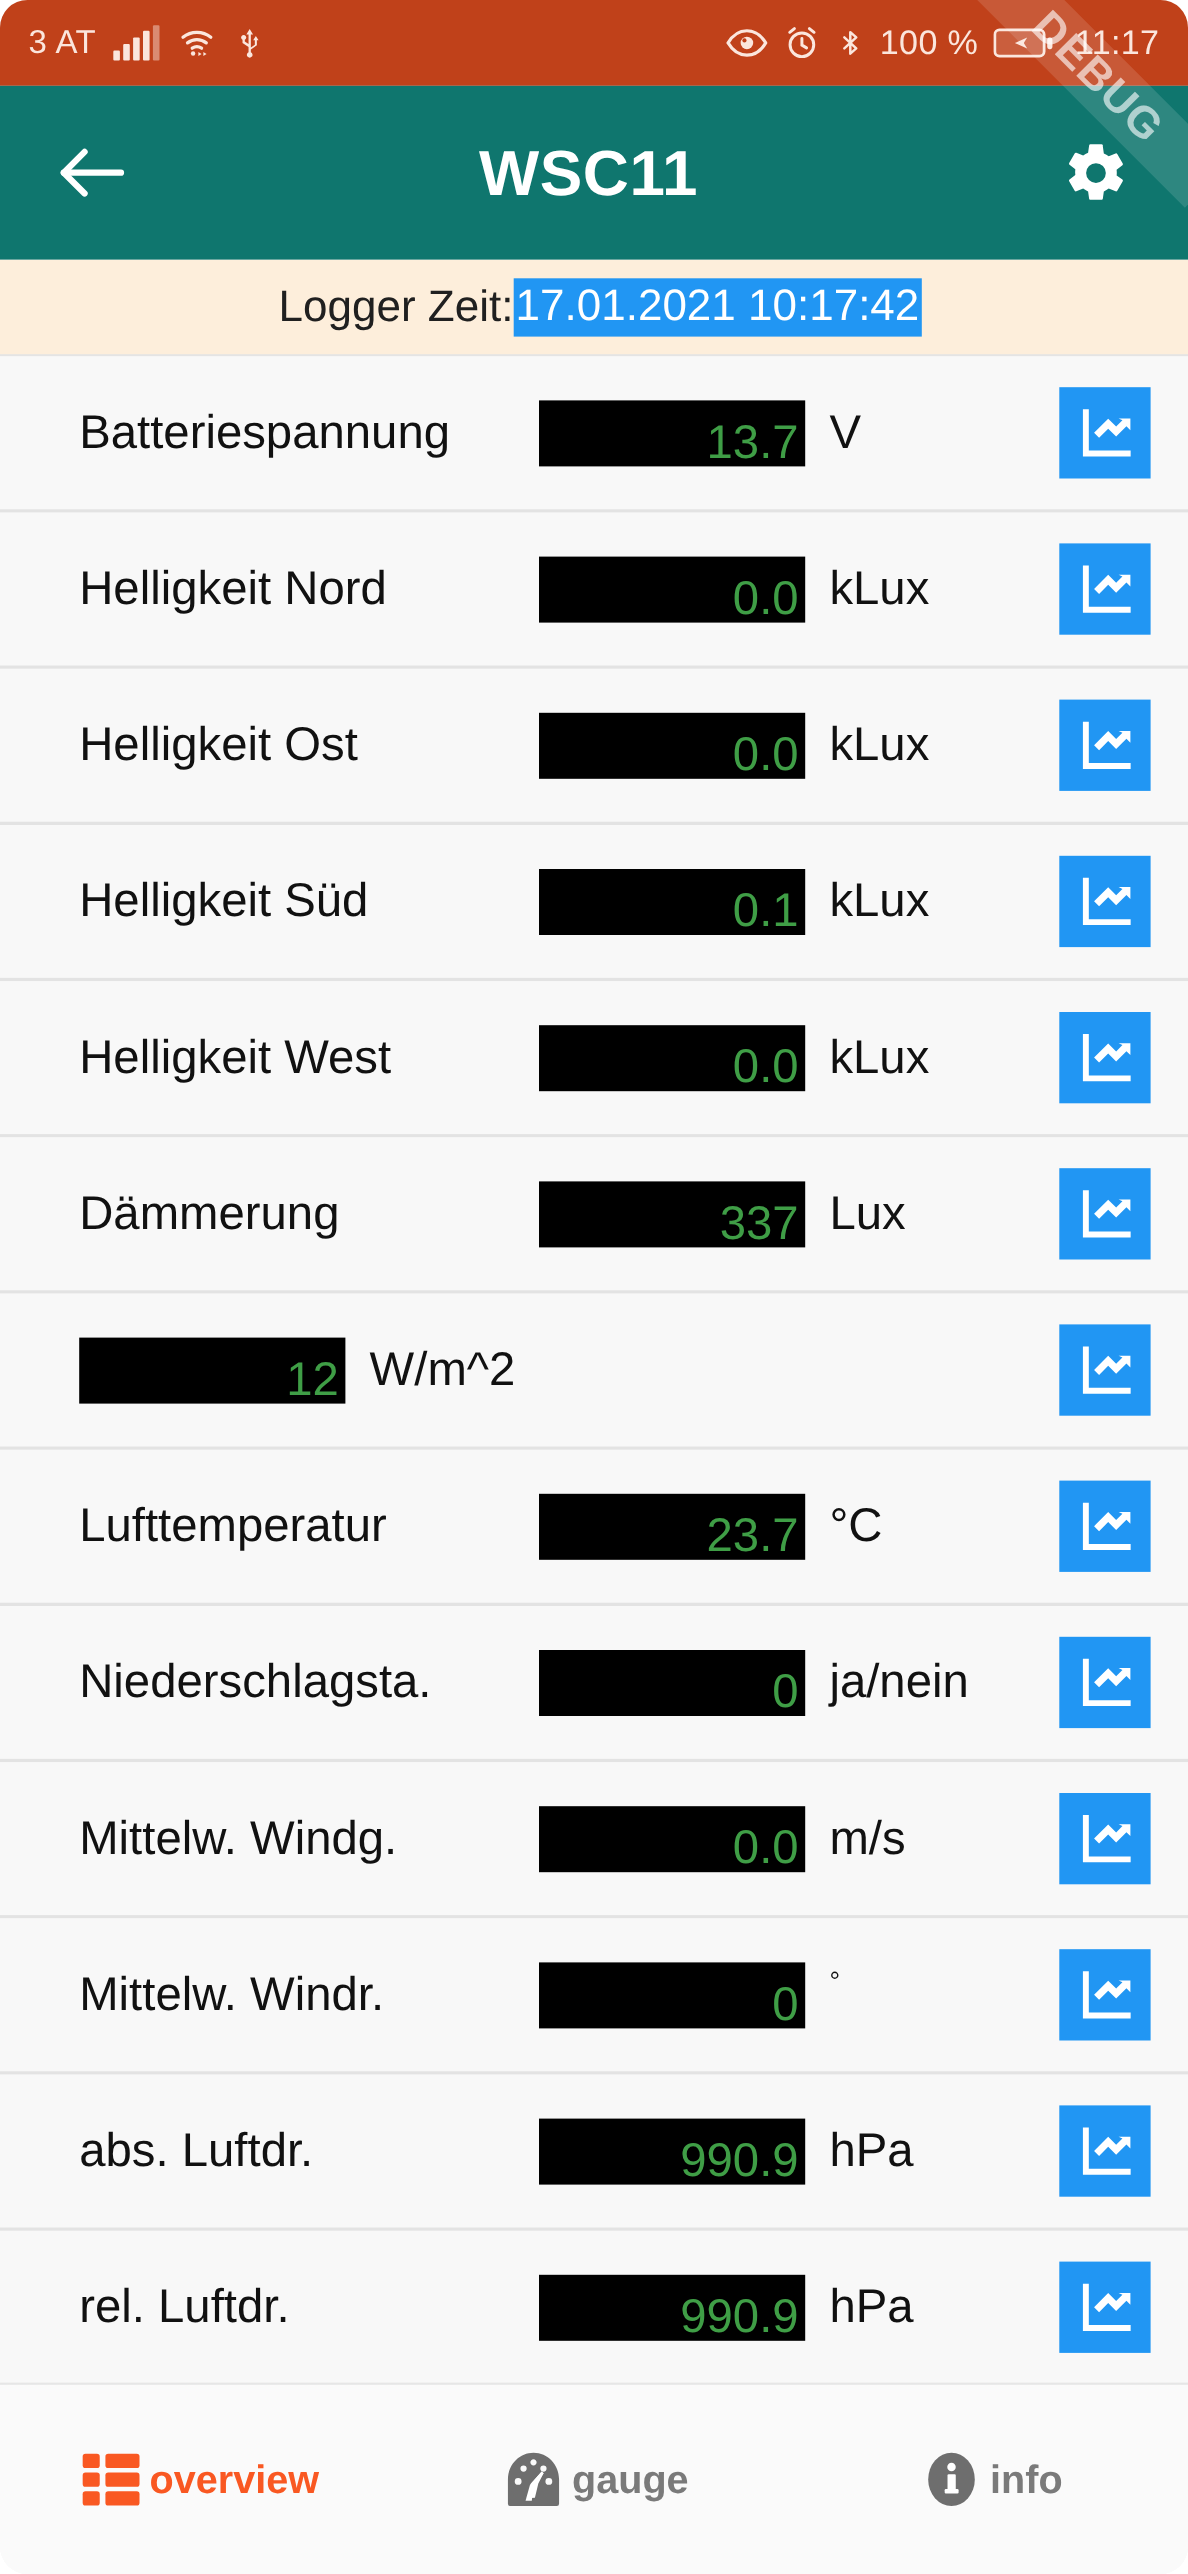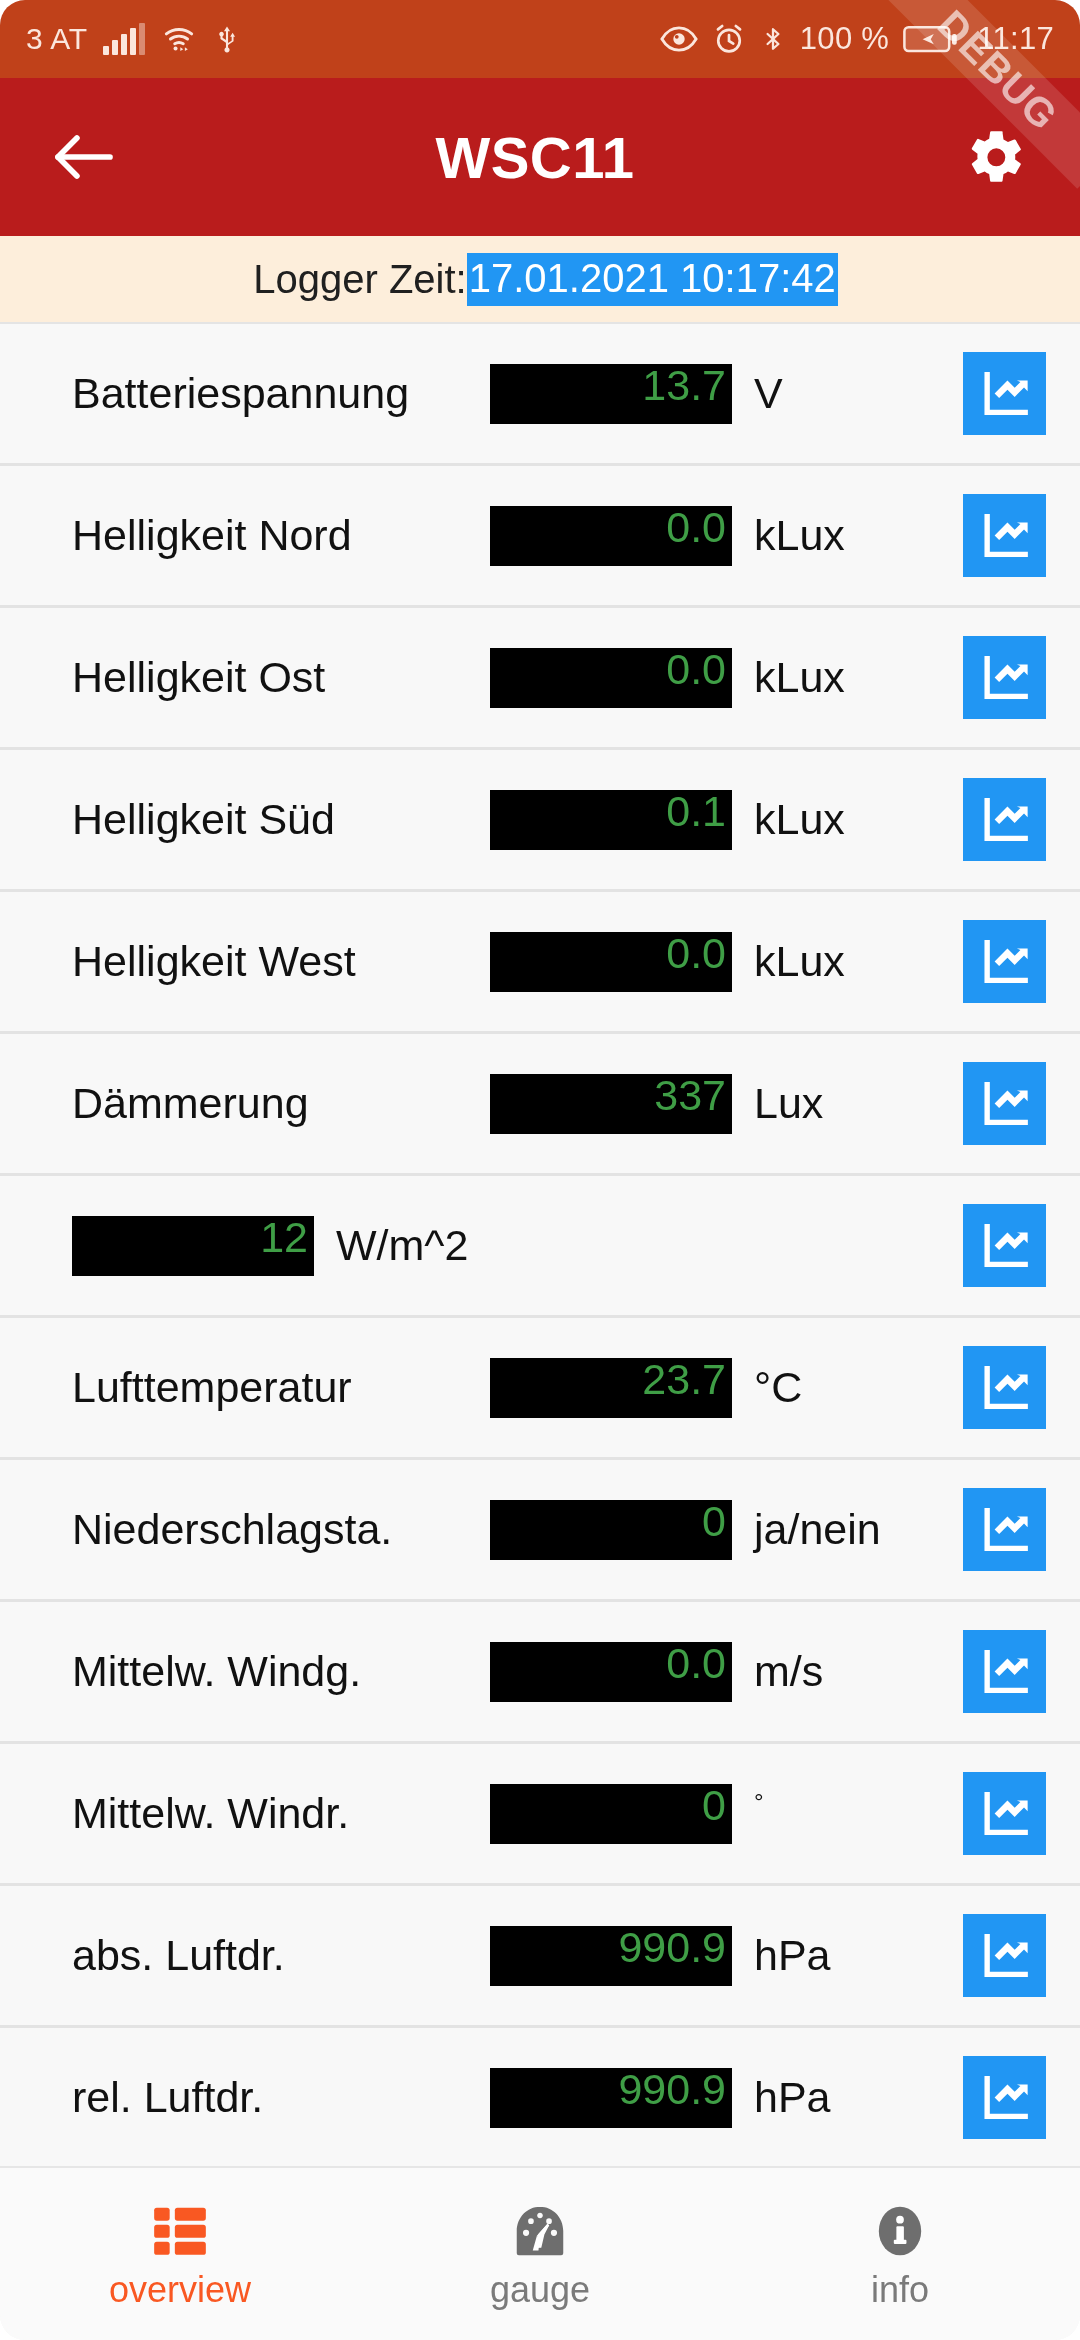--- a/index.html
+++ b/index.html
@@ -85,21 +85,21 @@
   }
   .sig i:nth-child(1) { height: 9px; }
   .sig i:nth-child(2) { height: 15px; }
   .sig i:nth-child(3) { height: 21px; }
   .sig i:nth-child(4) { height: 27px; }
   .sig i:nth-child(5) { height: 32px; opacity: .45; }
 
   
   .app-bar {
     height: 158px;
-    background: #b91c1c;
+    background: #0f766e;
     display: flex;
     align-items: center;
     padding: 0 38px;
     flex: 0 0 auto;
     position: relative;
     z-index: 2;
   }
   .app-bar-title {
     flex: 1;
     text-align: center;
@@ -192,21 +192,21 @@
     width: 418px;
     flex: 0 0 auto;
     overflow: hidden;
   }
   .row-value-box {
     width: 242px;
     height: 60px;
     background: #000000;
     flex: 0 0 auto;
     display: flex;
-    align-items: flex-start;
+    align-items: flex-end;
     justify-content: flex-end;
     padding-right: 6px;
     box-sizing: border-box;
   }
   .row-value {
     font-size: 43px;
     color: #3f9e46;
     line-height: 1;
     white-space: nowrap;
   }
@@ -239,24 +239,25 @@
     background: #fafafa;
     border-top: 2px solid #e6e6e6;
     display: flex;
     flex: 0 0 auto;
     position: relative;
     z-index: 3;
   }
   .nav-item {
     flex: 1 1 0;
     display: flex;
-    flex-direction: column;
+    flex-direction: row;
     align-items: center;
     justify-content: center;
     gap: 4px;
+    font-weight: bold;
   }
   .nav-label {
     font-size: 36px;
     color: #7a7a7a;
   }
   .nav-item.active .nav-label {
     color: #f95822;
   }
   .nav-ico {
     height: 68px;

